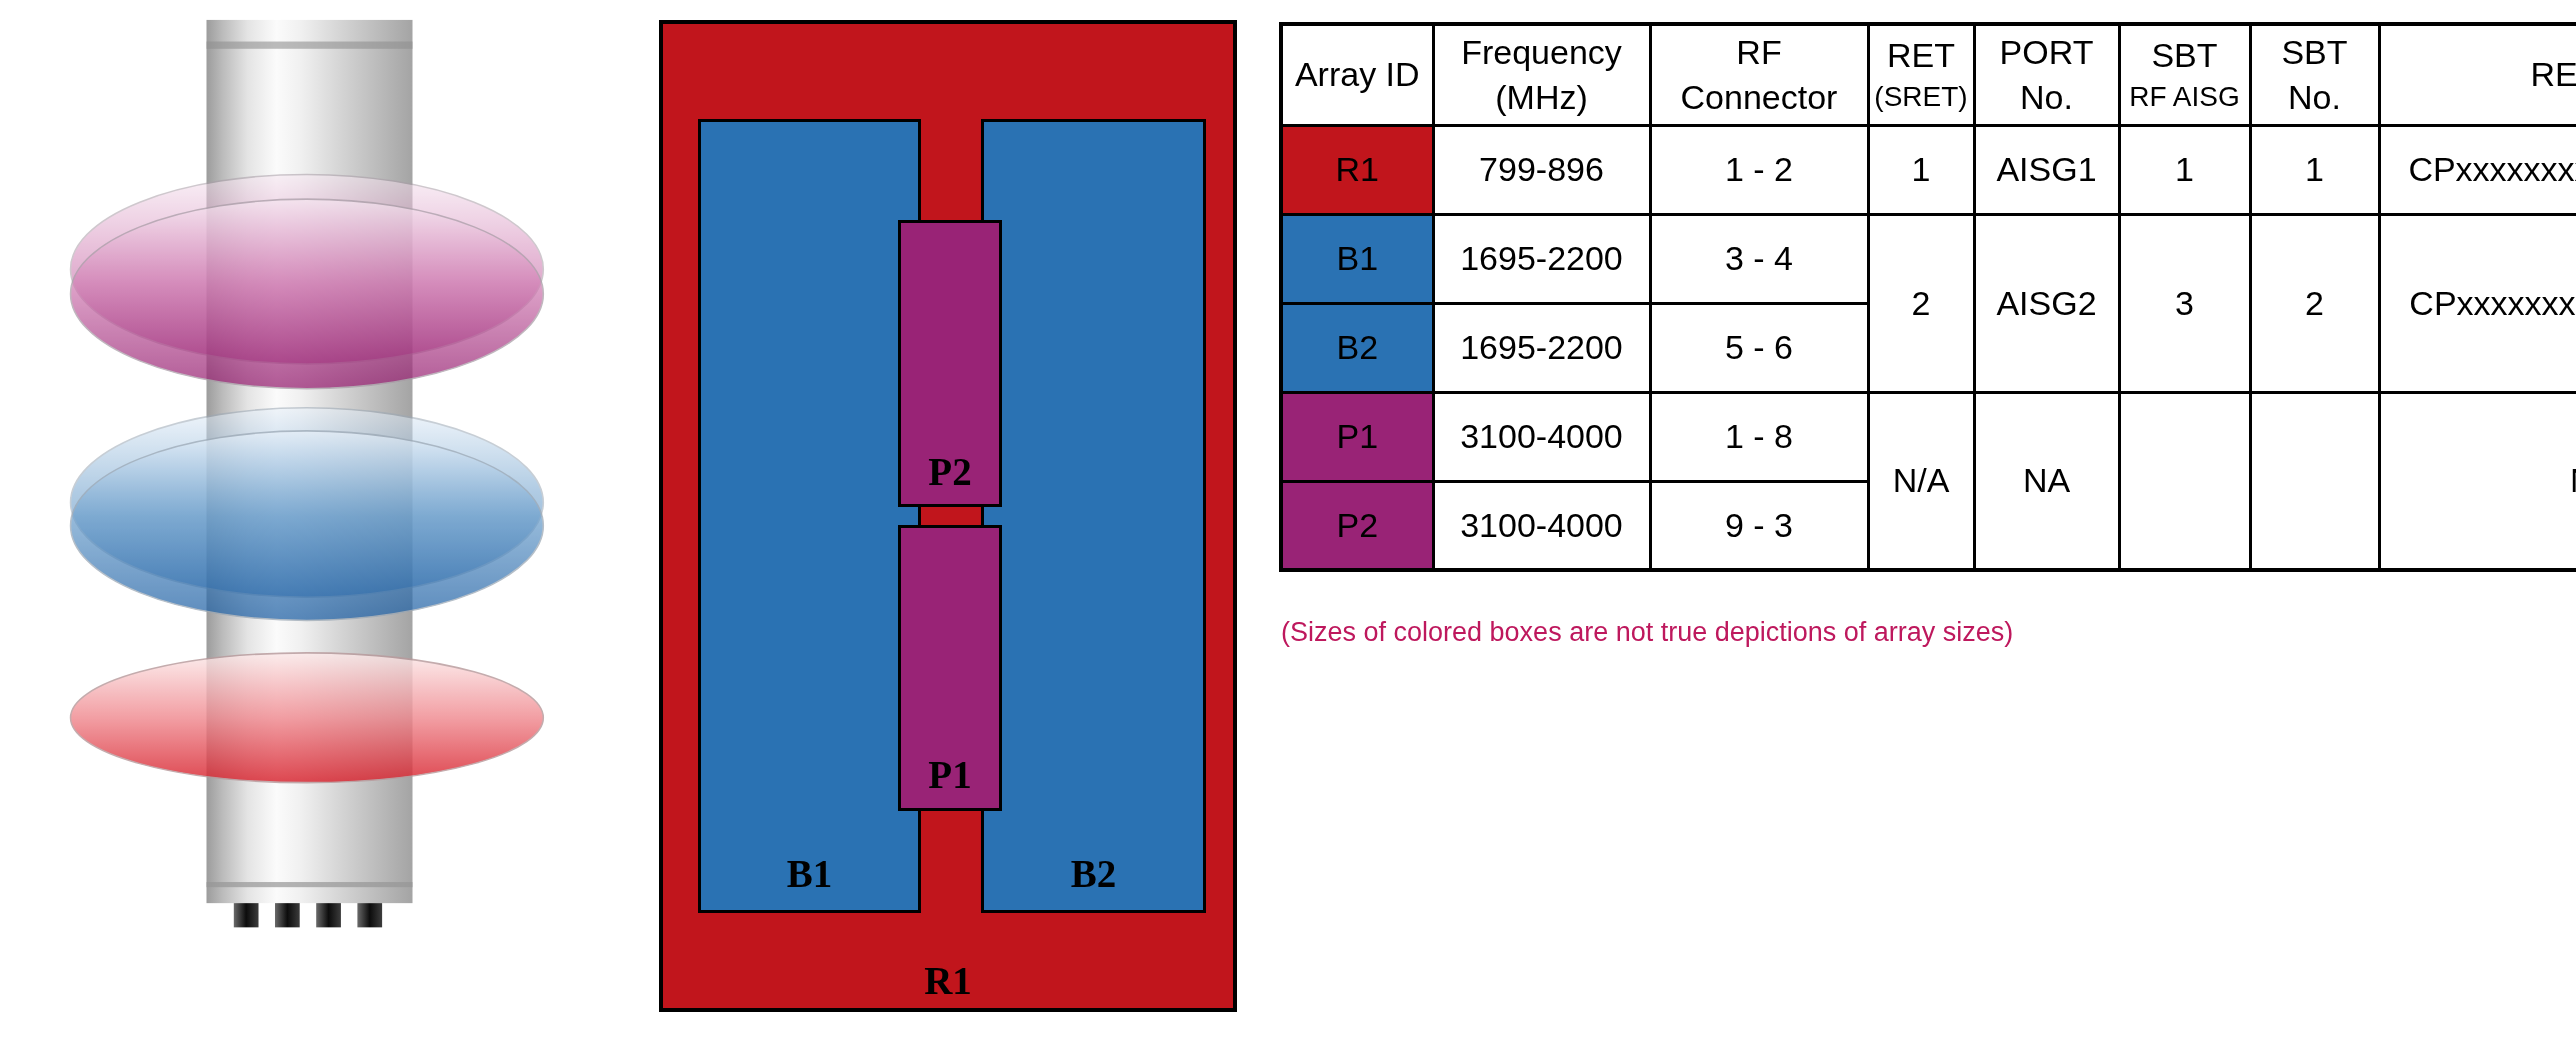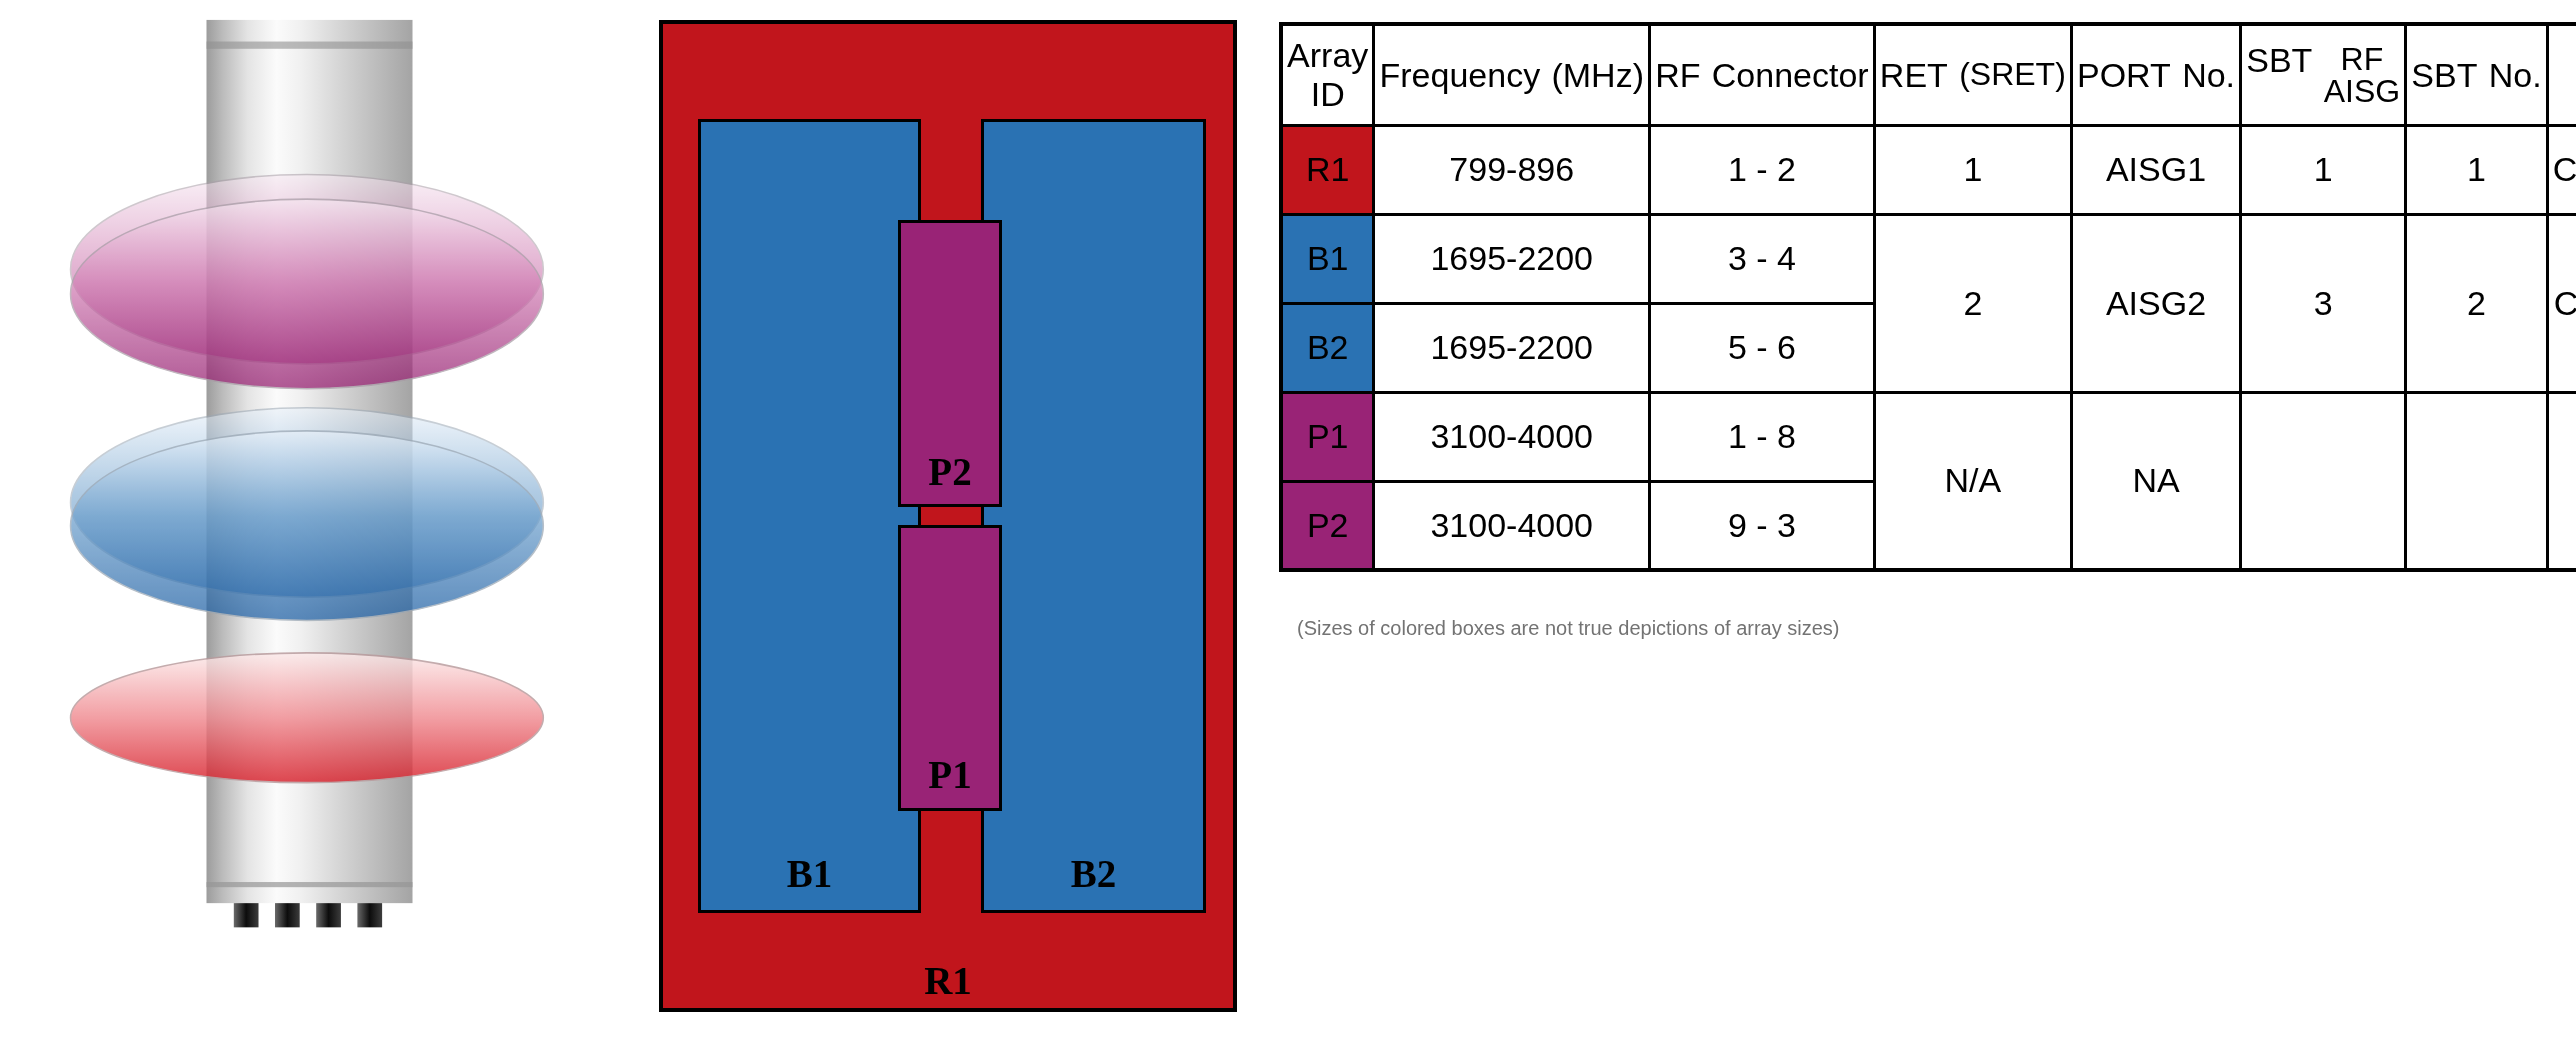--- a/index.html
+++ b/index.html
@@ -43,29 +43,29 @@
     border:4.1px solid #000;background:#fff;
   }
   #spec-table th,#spec-table td{
     border:3.1px solid #000;padding:0 4.1px;
     text-align:center;vertical-align:middle;
     font-size:34px;font-weight:normal;color:#000;
     overflow:hidden;
   }
   #spec-table thead tr{height:101px;}
   #spec-table tbody tr{height:89px;}
-  .h2l{display:flex;justify-content:center;gap:11.3px;line-height:1;}
+  .h2l{display:flex;flex-direction:column;justify-content:center;gap:11.3px;line-height:1;}
   .h1l{line-height:1;}
-  .sub{font-size:32px;line-height:1;}
+  .sub{font-size:28px;line-height:1;}
   .bg-red{background:#C1151C;}
   .bg-blue{background:#2A72B3;}
   .bg-purple{background:#992376;}
 
   
-  #note{position:absolute;left:1281px;top:617px;font-size:20px;color:#737373;margin-left:16px;}
+  #note{position:absolute;left:1281px;top:617px;font-size:27px;color:#be185d;}
 </style>
 </head>
 <body>
 
 <svg id="antenna" viewBox="0 0 1000 2020" xmlns="http://www.w3.org/2000/svg">
   <defs>
     <linearGradient id="gm" x1="0" y1="0" x2="1" y2="0">
       <stop offset="0" stop-color="#9c9c9c"></stop>
       <stop offset="0.08" stop-color="#bcbcbc"></stop>
       <stop offset="0.20" stop-color="#e4e4e4"></stop>

